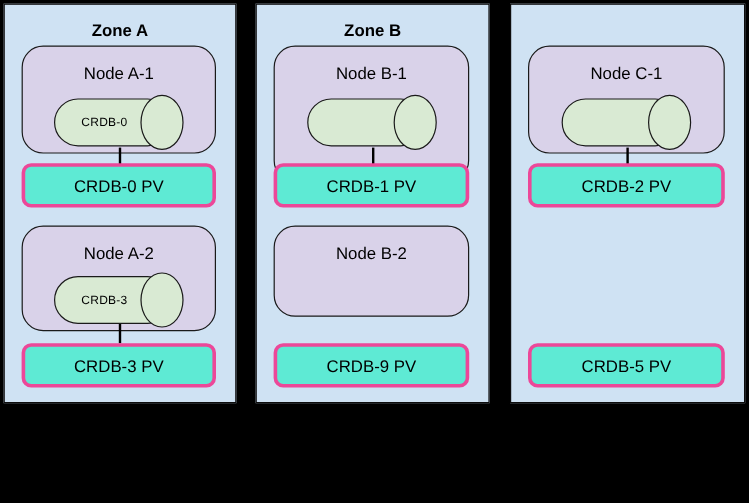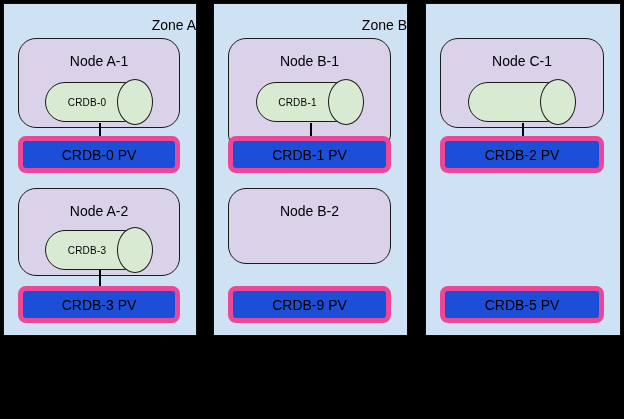--- a/index.html
+++ b/index.html
@@ -7,22 +7,22 @@
     width:624px;height:419px;position:relative;overflow:hidden;
     background:#000;
     font-family:"Liberation Sans","DejaVu Sans",sans-serif;
     color:#000;
   }
   .zone{
     position:absolute;top:3px;height:333px;box-sizing:border-box;
     background:#cfe2f3;border:1.5px solid #0d0d0d;
   }
   .zone-title{
-    position:absolute;top:13px;left:0;right:0;text-align:right;
-    font-size:14px;line-height:16px;
+    position:absolute;top:13px;left:0;right:0;text-align:center;
+    font-size:14px;line-height:16px;font-weight:bold;
   }
   .node{
     position:absolute;left:14px;right:16px;box-sizing:border-box;
     background:#d9d2e9;border:1px solid #1a1a1a;border-radius:18px;
   }
   .node-title{
     position:absolute;top:14px;left:0;right:0;text-align:center;
     font-size:14px;line-height:16px;
   }
   .cylinder{
@@ -41,21 +41,21 @@
   .cyl-label{
     position:absolute;left:4px;right:28px;top:0;bottom:0;
     display:flex;align-items:center;justify-content:center;
     font-size:10px;letter-spacing:.2px;
   }
   .connector{
     position:absolute;left:50%;width:2px;margin-left:-1px;background:#000;
   }
   .pv{
     position:absolute;left:14px;right:16px;height:37px;box-sizing:border-box;
-    background:#1d4ed8;border:5px solid #ec4899;border-radius:8px;
+    background:#5eead4;border:3px solid #ec4899;border-radius:8px;
   }
   .pv-label{
     position:absolute;inset:0;display:flex;align-items:center;justify-content:center;
     font-size:14px;
   }
 </style>
 </head>
 <body>
 
 <div class="zone" style="left:3px;width:194px">
@@ -89,21 +89,20 @@
 </div>
 
 <div class="zone" style="left:213px;width:195px">
   <div class="zone-title">Zone B</div>
 
   <div class="node" style="top:34px;height:114px">
     <div class="node-title">Node B-1</div>
     <div class="cylinder" style="top:40px">
       <div class="cyl-body"></div>
       <div class="cyl-cap"></div>
-      <div class="cyl-label">CRDB-1</div>
     </div>
   </div>
   <div class="connector" style="top:119px;height:14px"></div>
   <div class="pv" style="top:132px">
     <span class="pv-label">CRDB-1 PV</span>
   </div>
 
   <div class="node" style="top:184px;height:76px">
     <div class="node-title">Node B-2</div>
   </div>

